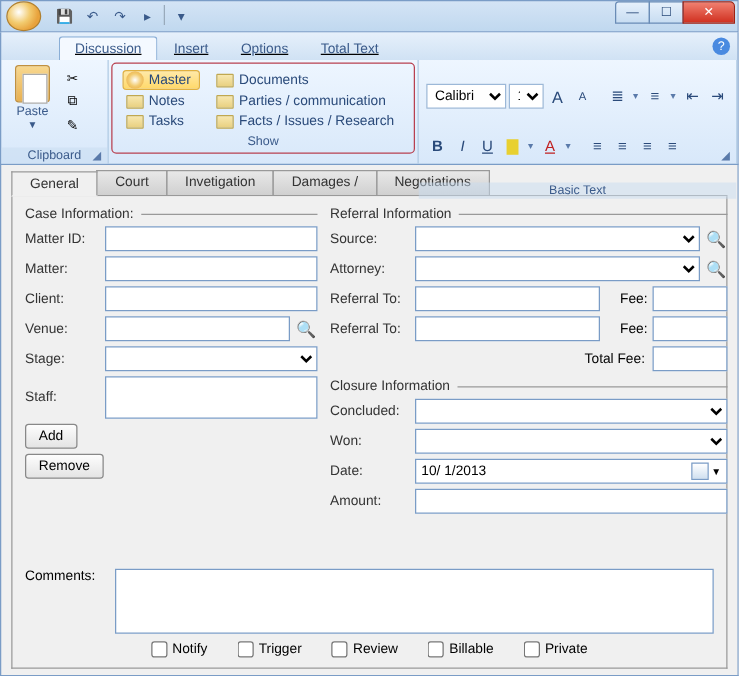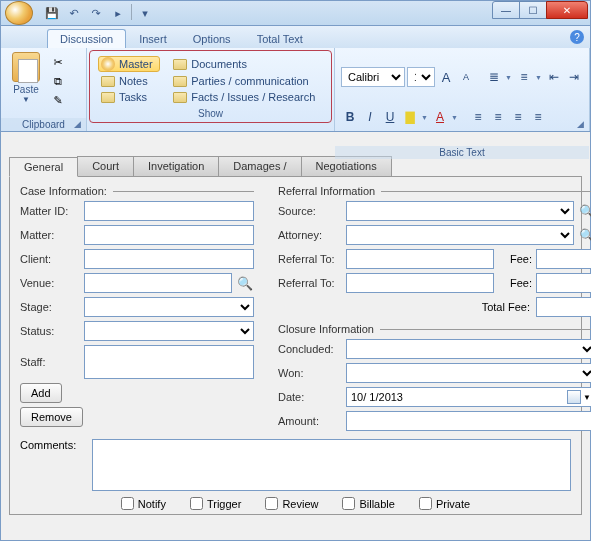--- a/index.html
+++ b/index.html
@@ -12,21 +12,21 @@
 .qat-btn { width: 18px; height: 18px; display: flex; align-items: center; justify-content: center; color: #3a5a8a; cursor: pointer; }
 .qat-sep { width: 1px; height: 16px; background: #9ab; }
 .win-controls { position: absolute; right: 2px; top: 0; display: flex; }
 .win-btn { width: 28px; height: 18px; border: 1px solid #6a8cb6; background: linear-gradient(#e6f0fb,#c8ddf2); margin-left: -1px; display:flex; align-items:center; justify-content:center; font-size:10px; color:#2a4a7a; cursor:pointer;}
 .win-btn.close { width: 42px; background: linear-gradient(#f08070,#d03020); color:#fff; border-color:#a02010; border-top-right-radius:4px;}
 .win-btn.min, .win-btn.max { }
 .win-btn.max { }
 .win-btn:first-child { border-top-left-radius:3px; }
 
 
-.ribbon-tabs { height: 22px; background: linear-gradient(#e6f0fb,#d0e2f4); border-left:1px solid #7a9cc6; border-right:1px solid #7a9cc6; display:flex; align-items:flex-end; padding-left:46px; position:relative;}
+.ribbon-tabs { height: 22px; background: linear-gradient(#e6f0fb,#d0e2f4); border-left:1px solid #7a9cc6; border-right:1px solid #7a9cc6; display:flex; align-items:flex-end; padding-left:46px; position:relative;text-decoration:underline;}
 .rtab { padding: 3px 12px; color:#3a5a8a; cursor:pointer; border:1px solid transparent; border-bottom:none;}
 .rtab.active { background:#f4f9ff; border-color:#8aaed6; border-radius:3px 3px 0 0;}
 .help-icon { position:absolute; right:6px; top:4px; width:14px; height:14px; border-radius:50%; background:#4a8ae0; color:#fff; font-size:10px; display:flex; align-items:center; justify-content:center; cursor:pointer;}
 
 
 .ribbon { height: 84px; background: linear-gradient(#eef6ff,#d8e8fa); border:1px solid #7a9cc6; border-top:none; display:flex; }
 .rgroup { border-right:1px solid #b0cae4; display:flex; flex-direction:column; position:relative; }
 .rgroup-label { text-align:center; font-size:10px; color:#3a5a8a; padding:1px 0; background:rgba(200,220,240,.5);}
 .rgroup-body { flex:1; display:flex; align-items:flex-start; padding:2px 4px;}
 .rgroup .launcher { position:absolute; right:2px; bottom:2px; width:10px; height:10px; font-size:9px; color:#5a7aaa; cursor:pointer;}
@@ -49,45 +49,45 @@
 
 .font-group .rgroup-body{flex-direction:column;gap:20px;padding:19px 6px;}
 .font-row{display:flex;align-items:center;gap:2px;}
 .font-sel{height:20px;border:1px solid #9cb8d8;background:#fff;font-size:11px;padding:0 2px;}
 .font-name{width:64px;}
 .font-size{width:28px;}
 .fmt-btn{width:18px;height:20px;border:1px solid transparent;display:flex;align-items:center;justify-content:center;cursor:pointer;font-size:12px;color:#2a4a7a;}
 .fmt-drop{width:8px;font-size:7px;color:#5a7aaa;}
 
 
-.form-area { border:1px solid #7a9cc6; border-top:none; background:#f0f0f0; padding:24px 8px; height: calc(541px - 26px - 22px - 84px); }
+.form-area { border:1px solid #7a9cc6; border-top:none; background:#f0f0f0; padding:4px 8px; height: calc(541px - 26px - 22px - 84px); }
 .tabs { display:flex; border-bottom:1px solid #999; }
 .tab { padding:3px 14px; background:linear-gradient(#e8e8e8,#d0d0d0); border:1px solid #999; border-bottom:none; margin-right:-1px; cursor:pointer; font-size:11px; color:#333;}
 .tab.active { background:#f0f0f0; border-bottom:1px solid #f0f0f0; position:relative; top:1px;}
 .tabpanel { border:1px solid #999; border-top:none; padding:8px 10px 6px; background:#f0f0f0; height:calc(100% - 22px); display:flex; flex-direction:column; }
 
-.cols { display:flex; gap:24px; flex:1; }
+.cols { display:flex; gap:10px; flex:1; }
 .col { flex:1; }
 .section-title { font-size:11px; color:#333; display:flex; align-items:center; gap:6px; margin-bottom:4px;}
 .section-title::after { content:""; flex:1; height:1px; background:#999; }
 .frow { display:flex; align-items:center; margin-bottom:4px; gap:4px;}
 .flabel { width:60px; font-size:11px; color:#333;}
 .flabel-r { width:64px; font-size:11px; color:#333;}
 .finput { flex:1; height:20px; border:1px solid #7a9cc6; background:#fff; padding:0 2px; font-size:11px;}
 .fselect { flex:1; height:20px; border:1px solid #7a9cc6; background:#fff; font-size:11px;}
 .lookup-ic { width:18px; height:18px; display:flex; align-items:center; justify-content:center; color:#2a72c8; cursor:pointer; font-size:13px;}
 .btn { padding:3px 10px; border:1px solid #888; background:linear-gradient(#fdfdfd,#e4e4e4); border-radius:3px; cursor:pointer; font-size:11px;}
 .fee-label{font-size:11px;width:30px;text-align:right;margin-left:4px;}
 .fee-input{width:60px;height:20px;border:1px solid #7a9cc6;background:#fff;}
 .total-row{display:flex;justify-content:flex-end;align-items:center;gap:6px;margin-bottom:6px;}
 
 .comments-row{display:flex;gap:12px;margin-top:4px;}
 .comments-row textarea{flex:1;height:52px;border:1px solid #7a9cc6;background:#fff;resize:none;font-size:11px;padding:2px;}
 .checks{display:flex;gap:24px;justify-content:center;padding:6px 0 2px;}
-.chk{display:flex;align-items:center;gap:4px;font-size:11px;cursor:pointer;}
+.chk{display:flex;align-items:flex-start;gap:4px;font-size:11px;cursor:pointer;}
 .chk input{width:13px;height:13px;}
 
 .date-field{flex:1;height:20px;border:1px solid #7a9cc6;background:#fff;display:flex;align-items:center;padding:0 4px;justify-content:space-between;}
 .cal-ic{width:14px;height:14px;display:inline-block;background:linear-gradient(#fff,#d0e0f0);border:1px solid #7a9cc6;}
 </style>
 </head>
 <body>
 
 <div class="titlebar">
   <div class="office-btn"></div>
@@ -229,24 +229,20 @@
         <div class="frow">
             <div class="flabel">Venue:</div>
             <input class="finput" style="">
             <div class="lookup-ic">🔍</div>
           </div>
         <div class="frow">
             <div class="flabel">Stage:</div>
             <select class="fselect"><option></option></select>
           </div>
         <div class="frow">
-            <div class="flabel">Status:</div>
-            <select class="fselect"><option></option></select>
-          </div>
-        <div class="frow">
             <div class="flabel">Staff:</div>
             <input class="finput" style="height: 34px;">
           </div>
         <div class="frow">
             <button class="btn">Add</button>
           </div>
         <div class="frow">
             <button class="btn">Remove</button>
           </div>
       </div>

